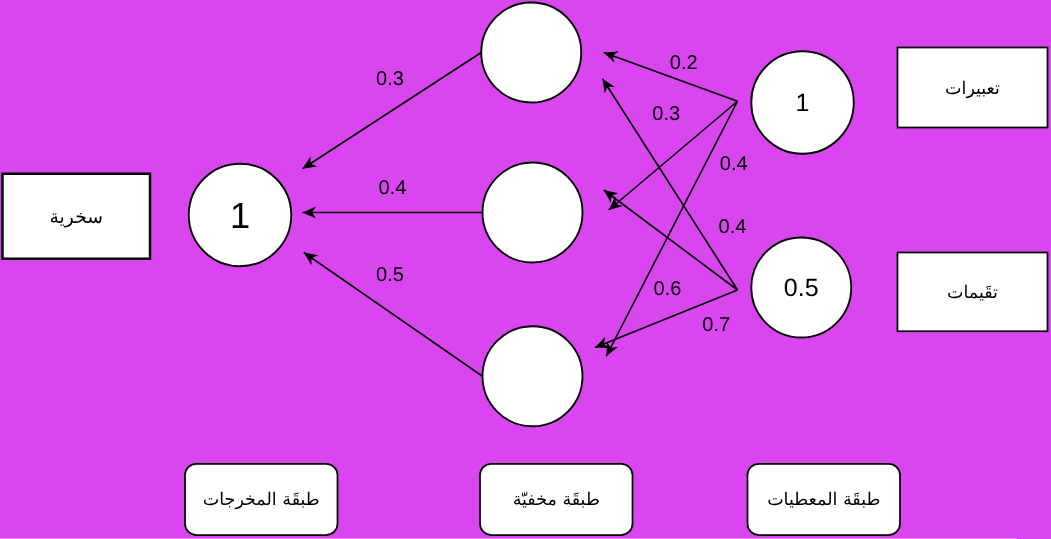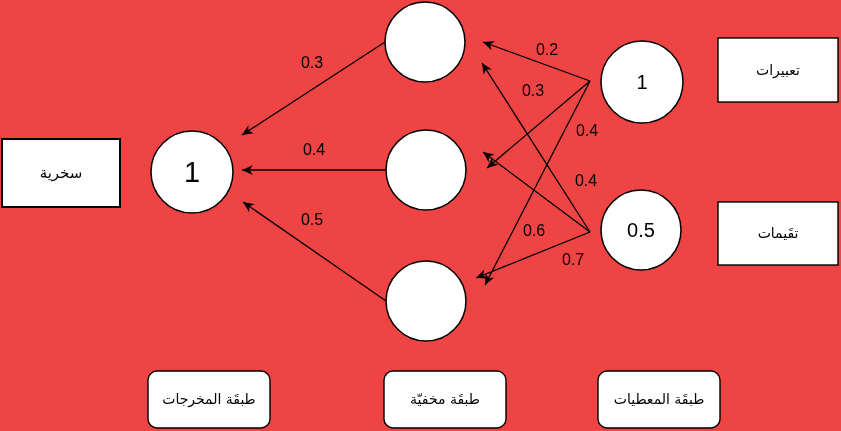--- a/index.html
+++ b/index.html
@@ -1,20 +1,20 @@
 <!DOCTYPE html>
 <html><head>
 <meta charset="utf-8">
 <style>
   html, body { margin: 0; padding: 0; background: #ffffff; }
   .canvas {
     position: relative;
     width: 841px;
     height: 431px;
-    background: #ef4444;
+    background: #d946ef;
     overflow: hidden;
   }
   svg { display: block; }
   .num {
     font-family: "Liberation Sans", sans-serif;
     fill: #000000;
   }
   .ar {
     font-family: "DejaVu Sans", sans-serif;
     fill: #000000;

